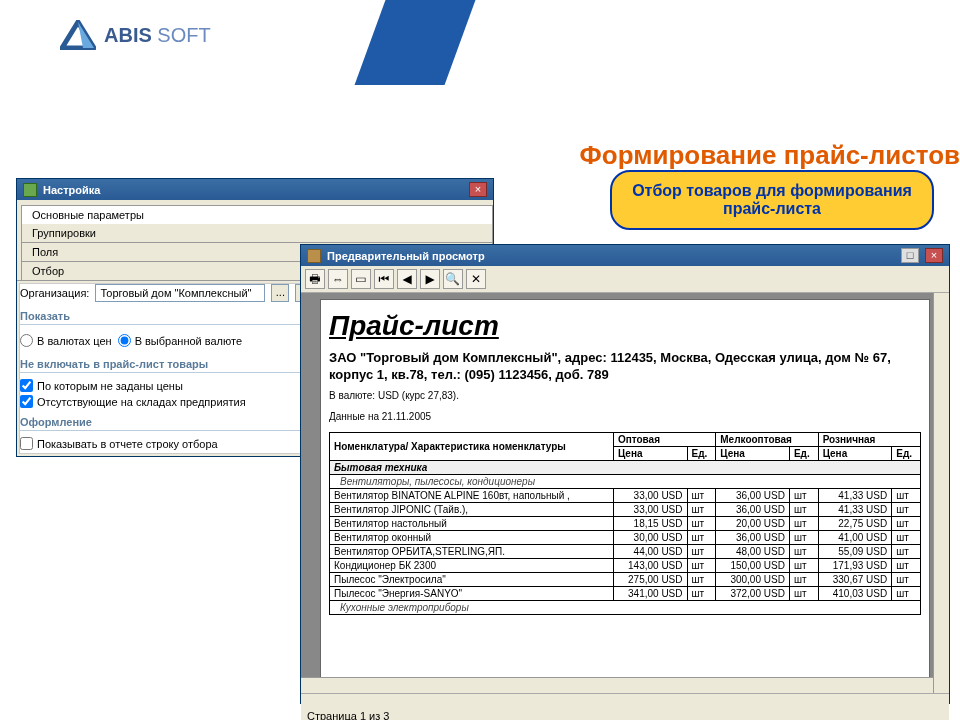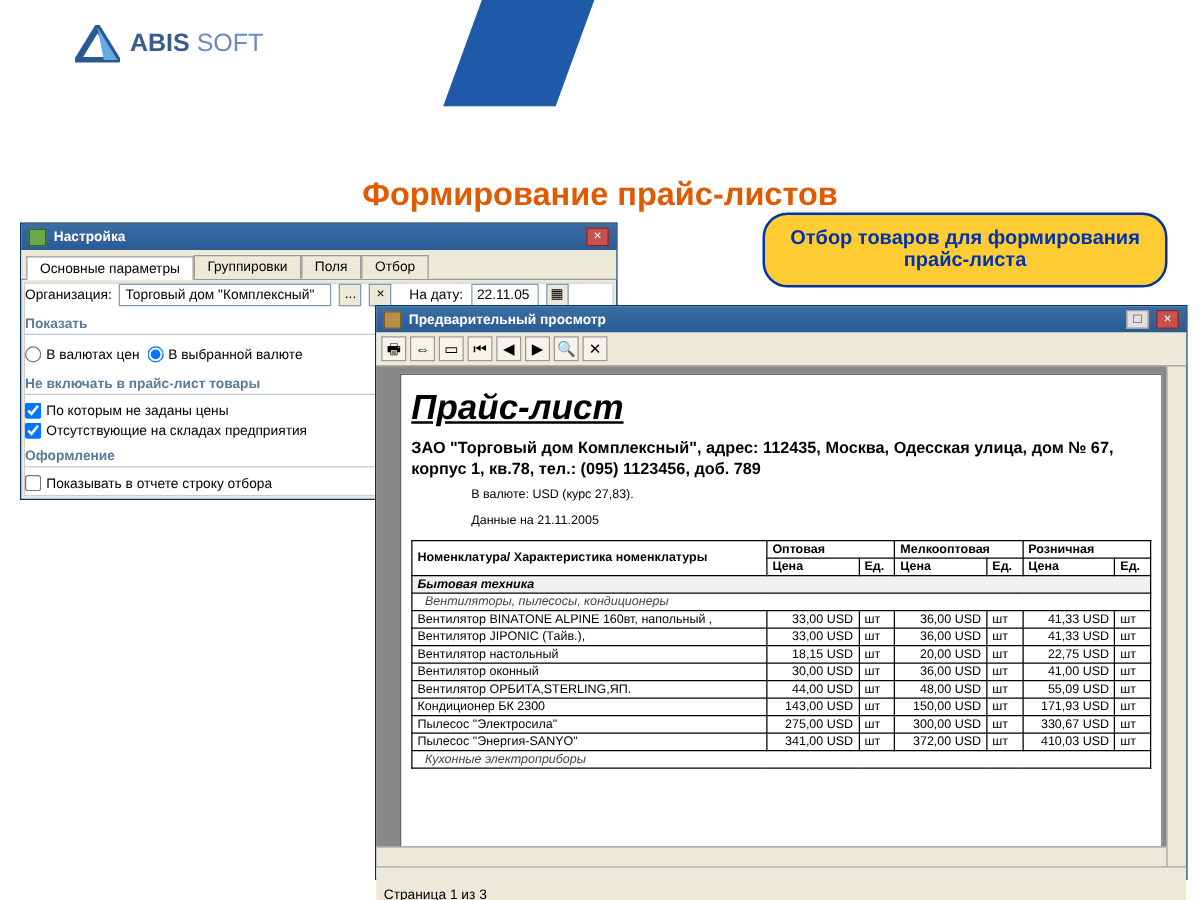--- a/index.html
+++ b/index.html
@@ -4,55 +4,55 @@
 <style>
   * { box-sizing: border-box; margin: 0; padding: 0; }
   body { width: 960px; height: 720px; font-family: Arial, sans-serif; background: #fff; position: relative; overflow: hidden; }
 
   
   .logo-area { position: absolute; top: 20px; left: 60px; display: flex; align-items: center; gap: 8px; }
   .logo-text { font-size: 20px; font-weight: bold; color: #3a5b8f; }
   .logo-text .soft { color: #6b8abf; font-weight: normal; }
   .accent-stripe { position: absolute; top: 0; left: 370px; width: 90px; height: 85px; background: #1e5aa8; transform: skewX(-20deg); }
 
-  .slide-title { position: absolute; top: 140px; left: 0; width: 100%; text-align: center; color: #e05a00; font-size: 26px; font-weight: bold; }
+  .slide-title { position: absolute; top: 140px; left: 0; width: 100%; text-align: right; color: #e05a00; font-size: 26px; font-weight: bold; }
 
   .callout { position: absolute; top: 170px; left: 610px; width: 324px; background: #ffcc33; border: 2px solid #0033aa; border-radius: 20px; padding: 10px 14px; text-align: center; color: #0033aa; font-weight: bold; font-size: 16px; z-index: 1; }
 
   
   .win { position: absolute; border: 1px solid #003366; background: #ece9d8; font-size: 11px; }
   .win-titlebar { background: linear-gradient(#3b6ea5,#2a5a94); color: #fff; font-size: 11px; padding: 3px 6px; display: flex; align-items: center; gap: 6px; }
   .win-titlebar .wtitle { flex: 1; font-weight: bold; }
   .win-btn { width: 18px; height: 15px; background: #c75050; color:#fff; font-size:11px; text-align:center; line-height:13px; cursor:pointer; border:1px solid #7a2a2a;}
   .win-btn.min { background:#e0e0e0; color:#333; border-color:#999;}
   .win-ico { width:14px;height:14px;background:#6aa84f;border:1px solid #2d6b1a; }
 
   #settings-win { top: 178px; left: 16px; width: 478px; z-index: 2; }
-  #settings-win .tabs { display:flex; border-bottom:1px solid #999; background:#ece9d8; padding-top:4px; padding-left:4px; gap:0;}
+  #settings-win .tabs { display:flex; border-bottom:1px solid #999; background:#ece9d8; padding-top:4px; padding-left:4px; gap:0;flex-direction:column;}
   #settings-win .tab { border:1px solid #999; border-bottom:none; padding:3px 10px; background:#ece9d8; font-size:11px; cursor:pointer; }
   #settings-win .tab.active { background:#fff; position:relative; top:1px; }
   #settings-body { background:#fff; margin:2px; padding:0; border:1px solid #ccc; }
   .row { display:flex; align-items:center; gap:6px; margin-bottom:6px; }
   .lbl { font-size:11px; }
   .txtfield { border:1px solid #7f9db9; background:#fff; height:18px; padding:1px 4px; font-size:11px; }
   .btn-s { width:18px;height:18px;border:1px solid #7f9db9;background:#ece9d8;font-size:11px;text-align:center;line-height:14px;cursor:pointer;}
   .section-h { color:#5a7a9a; font-weight:bold; font-size:11px; border-bottom:1px solid #bcd; margin:8px 0 6px; padding-bottom:2px;}
   .radio, .chk { display:flex; align-items:center; gap:4px; font-size:11px; margin:3px 0;}
   .radio input, .chk input { margin:0; }
   .hl { background:#99ccff; border:1px dotted #336; padding:0 2px;}
 
   
   #preview-win { top: 244px; left: 300px; width: 650px; height: 460px; z-index: 3; }
   #preview-win .toolbar { background:#ece9d8; border-bottom:1px solid #aaa; padding:3px 4px; display:flex; gap:3px;}
   .tbtn { width:20px;height:20px;border:1px solid #999;background:#f5f3ea;font-size:12px;text-align:center;line-height:18px;cursor:pointer;}
   #preview-body { background:#888; padding:6px; height:400px; overflow:hidden; position:relative;}
   .page { background:#fff; border:1px solid #666; margin:0 auto; width:610px; min-height:560px; padding:10px 8px; position:relative;}
   .page h1 { font-size:28px; font-style:italic; font-weight:bold; text-decoration:underline; margin-bottom:8px;}
   .page .subhead { font-size:13px; font-weight:bold; line-height:1.3; margin-bottom:6px;}
-  .page .meta { font-size:10px; margin-bottom:10px;margin-left:48px;}
+  .page .meta { font-size:10px; margin-bottom:10px;}
   table.price { border-collapse:collapse; width:100%; font-size:10px;}
   table.price th, table.price td { border:1px solid #000; padding:1px 4px; text-align:left;}
   table.price td.num { text-align:right; }
   tr.cat td { font-weight:bold; font-style:italic; background:#f0f0f0;}
   tr.subcat td { font-style:italic; padding-left:10px; color:#444;margin-top:12px;}
   .status { background:#ece9d8; border-top:1px solid #aaa; font-size:11px; padding:16px 6px;}
   .scroll-v { position:absolute; right:0; top:0; bottom:0; width:16px; background:#ece9d8; border-left:1px solid #999;}
   .scroll-h { position:absolute; left:0; right:16px; bottom:0; height:16px; background:#ece9d8; border-top:1px solid #999;}
 </style>
 </head>

